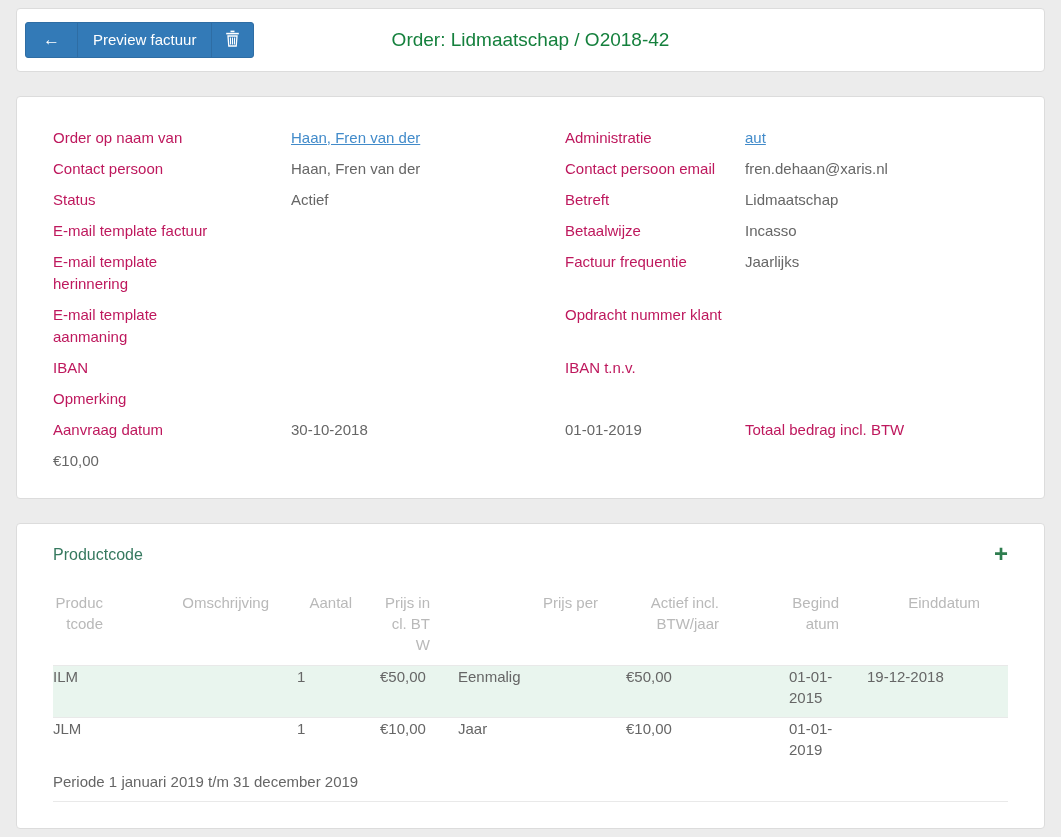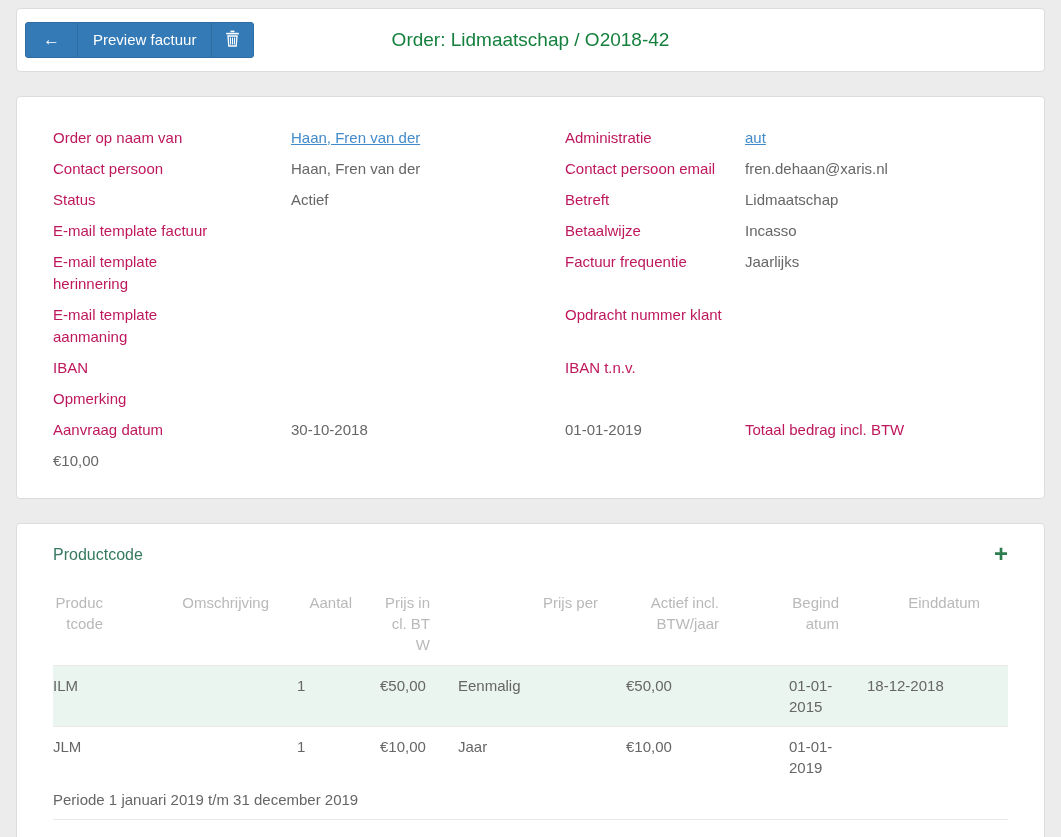--- a/index.html
+++ b/index.html
@@ -54,21 +54,21 @@
   .add-btn{
     color:var(--plus-green);font-size:24px;font-weight:bold;line-height:20px;
     background:none;border:none;padding:0;cursor:pointer;font-family:inherit;
   }
   table{width:100%;border-collapse:collapse;table-layout:fixed;margin-top:26px;}
   th{
     color:#b9b9b9;font-weight:400;text-align:right;vertical-align:top;
     padding:0 28px 10px 0;line-height:21px;font-size:15px;
   }
   th.c6{padding-right:70px;}
-  td{vertical-align:top;padding:9px 28px 9px 0;line-height:21px;color:#666;}
+  td{vertical-align:top;padding:0 28px 9px 0;line-height:21px;color:#666;}
   .brk{word-break:break-all;overflow-wrap:anywhere;}
   tr.hl{background:var(--row-highlight);}
   tr.data-row{border-top:1px solid #e9e9e9;}
   tr.note-row td{padding-top:2px;border-bottom:1px solid #e9e9e9;}
 </style>
 </head>
 <body>
 
 <div class="page">
 
@@ -162,21 +162,21 @@
         </thead>
       <tbody id="bodyRows">
           <tr class="data-row hl">
             <td class="brk">ILM</td>
             <td class=""></td>
             <td class="">1</td>
             <td class="brk">€50,00</td>
             <td class="">Eenmalig</td>
             <td class="">€50,00</td>
             <td class="brk">01-01-2015</td>
-            <td class="brk">18-12-2018</td>
+            <td class="brk">19-12-2018</td>
           </tr>
           <tr class="data-row">
             <td class="brk">JLM</td>
             <td class=""></td>
             <td class="">1</td>
             <td class="brk">€10,00</td>
             <td class="">Jaar</td>
             <td class="">€10,00</td>
             <td class="brk">01-01-2019</td>
             <td class="brk"></td>

